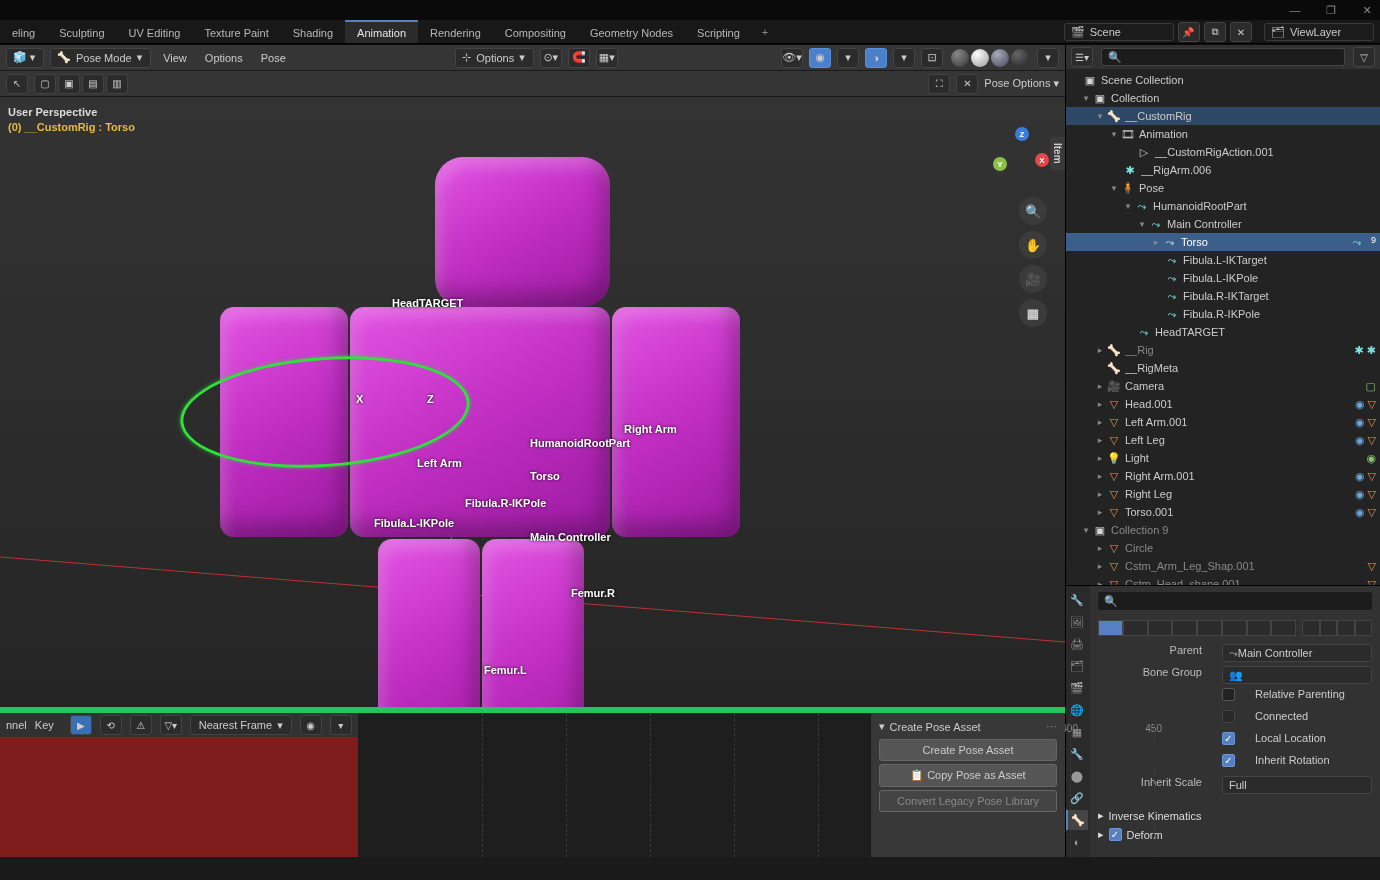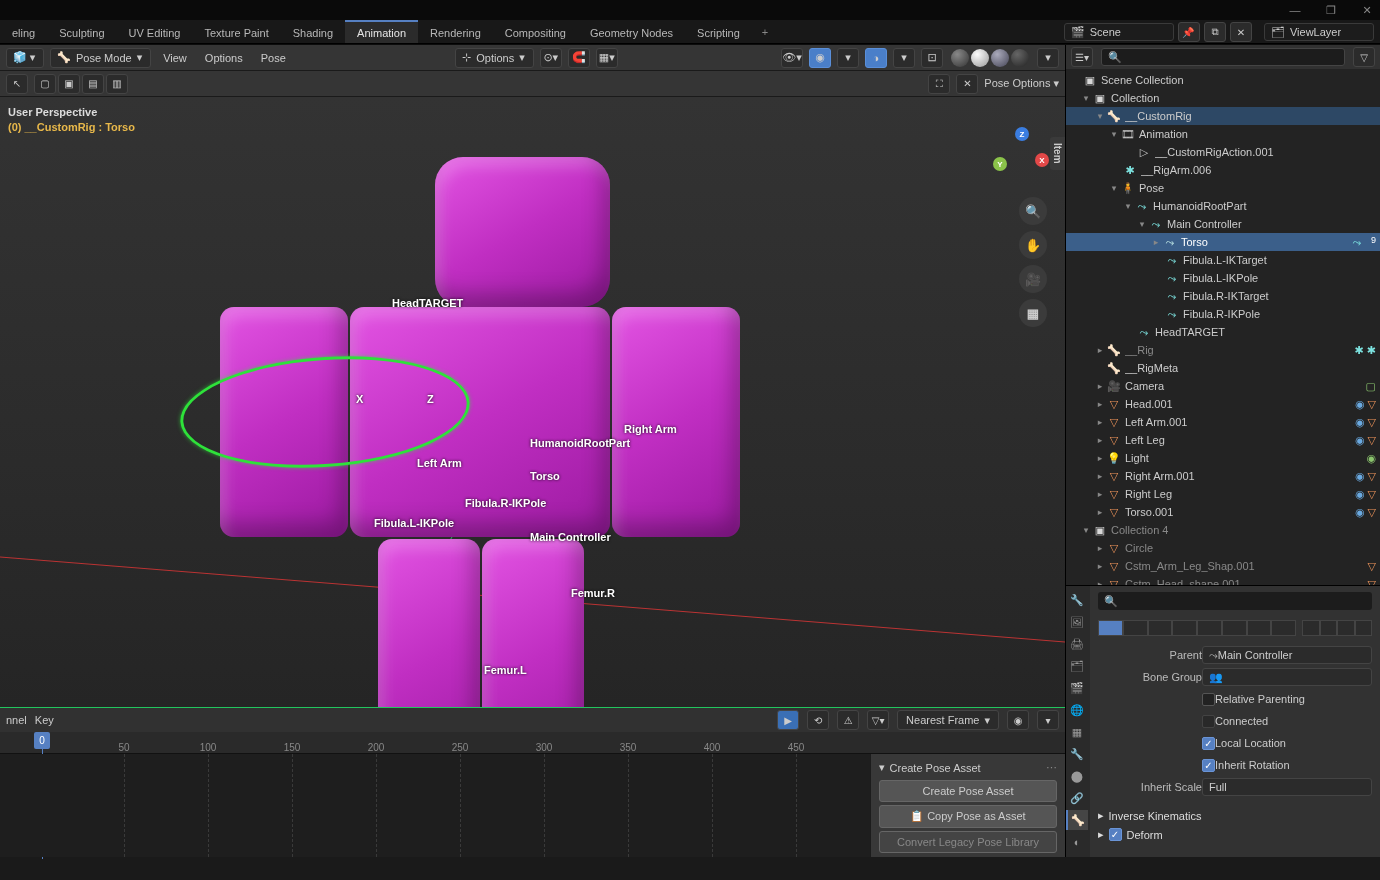--- a/index.html
+++ b/index.html
@@ -47,21 +47,21 @@
 .nav-btns { position:absolute; right:18px; top:100px; display:flex; flex-direction:column; gap:6px; }
 .nav-btns .nb { width:28px; height:28px; border-radius:14px; background:#3b3b3b; display:flex; align-items:center; justify-content:center; font-size:13px; }
 
 
 .model { position:absolute; left:220px; top:60px; width:600px; height:640px; }
 .blob { position:absolute; background: linear-gradient(150deg, #e354e3, #c02ec2 50%, #9b1aa0); border-radius: 14px; box-shadow: inset -8px -14px 20px rgba(0,0,0,0.25), inset 6px 10px 14px rgba(255,255,255,0.2); }
 .label3d { position:absolute; color:#fff; font-size:11px; text-shadow: 0 0 3px #000; }
 .green-circle { position:absolute; border:3px solid #2ee23a; border-radius:50%; width:290px; height:110px; left:-40px; top:200px; transform:rotate(-4deg); box-shadow:0 0 4px #2ee23a99; }
 
 
-.timeline { height: 150px; background: #7f1d1d; border-top: 1px solid #22c55e; display:flex; flex-direction:column; }
+.timeline { height: 150px; background: #7f1d1d; border-top: 6px solid #22c55e; display:flex; }
 .tl-header { height: 24px; background: #313131; display:flex; align-items:center; padding:0 6px; gap:8px; }
 .tl-ruler { height: 22px; background:#2a2a2a; position:relative; border-bottom:1px solid #111; }
 .tl-ruler .tick { position:absolute; bottom:0; font-size:10px; color:#888; transform:translateX(-50%); }
 .tl-ruler .playhead { position:absolute; top:0; width:16px; height:17px; background:#5680c2; border-radius:2px; color:#fff; font-size:10px; display:flex; align-items:center; justify-content:center; transform:translateX(-50%); }
 .tl-ruler .playline { position:absolute; top:17px; width:1px; height:110px; background:#5680c2; }
 .tl-body { flex:1; background:#1e1e1e; position:relative; }
 .tl-body .vline { position:absolute; top:0; bottom:0; width:0; border-left:1px dashed #3a3a3a; }
 
 
 .pose-panel { position:absolute; right:0; top:0; width:195px; height:100%; background:#383838; border-left:1px solid #1c1c1c; padding:4px; }
@@ -92,21 +92,21 @@
 
 .props { height: 272px; background:#323232; border-top:1px solid #000; display:flex; }
 .props-tabs { width:24px; background:#2a2a2a; display:flex; flex-direction:column; padding-top:4px; gap:2px; }
 .props-tabs .pt { width:22px; height:20px; display:flex; align-items:center; justify-content:center; color:#999; font-size:11px; }
 .props-tabs .pt.active { background:#454545; color:#fff; border-left:2px solid #5680c2; }
 .props-body { flex:1; padding: 6px 8px; overflow:auto; }
 .props-body .search2 { background:#1c1c1c; border-radius:3px; height:18px; margin-bottom:6px; display:flex; align-items:center; padding:0 6px; }
 .row-strip { display:flex; gap:0; margin:4px 0 8px; }
 .row-strip .cell { flex:1; height:16px; background:#2b2b2b; border:1px solid #444; }
 .row-strip .cell.first { background:#5680c2; }
-.prop-row { display:flex; align-items:center; height:22px; gap:0; }
+.prop-row { display:flex; align-items:flex-start; height:22px; gap:20px; }
 .prop-row .plabel { width:104px; text-align:right; color:#bbb; font-size:11px; }
 .prop-row .pval { flex:1; background:#2b2b2b; border:1px solid #444; border-radius:3px; height:18px; display:flex; align-items:center; padding:0 6px; font-size:11px; }
 .cb { width:13px; height:13px; border:1px solid #555; border-radius:2px; display:inline-flex; align-items:center; justify-content:center; background:#222; }
 .cb.on { background:#5680c2; border-color:#6a94d6; color:#fff; font-size:10px; }
 .section-hdr { display:flex; align-items:center; gap:5px; padding:3px 0; color:#ddd; font-size:11px; }
 </style>
 </head>
 <body>
 
 <div class="titlebar">
@@ -483,21 +483,21 @@
             <span class="ico ico-mesh">▽</span>
             <span class="txt">Torso.001</span>
             <span class="icons-r">
               <span style="color:#6aa9e0">◉</span>
               <span style="color:#f0955a">▽</span>
             </span>
           </div>
         <div class="tree-row" style="padding-left:14px">
             <span class="arrow">▾</span>
             <span class="ico ico-coll">▣</span>
-            <span class="txt dim">Collection 4</span>
+            <span class="txt dim">Collection 9</span>
           </div>
         <div class="tree-row" style="padding-left:28px">
             <span class="arrow">▸</span>
             <span class="ico ico-mesh">▽</span>
             <span class="txt dim">Circle</span>
           </div>
         <div class="tree-row" style="padding-left:28px">
             <span class="arrow">▸</span>
             <span class="ico ico-mesh">▽</span>
             <span class="txt dim">Cstm_Arm_Leg_Shap.001</span>

